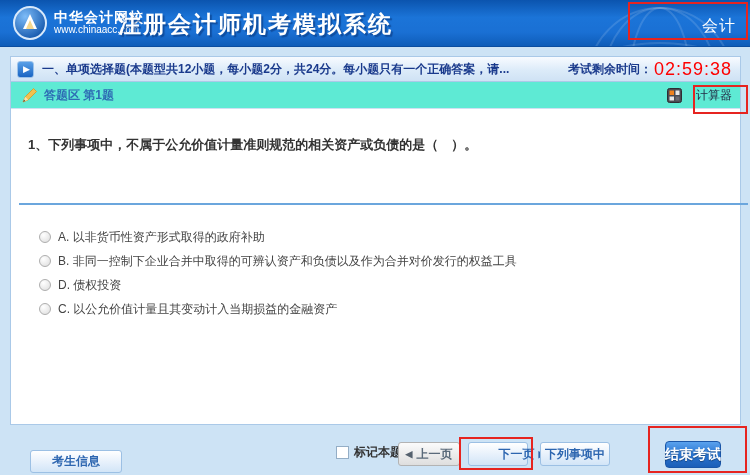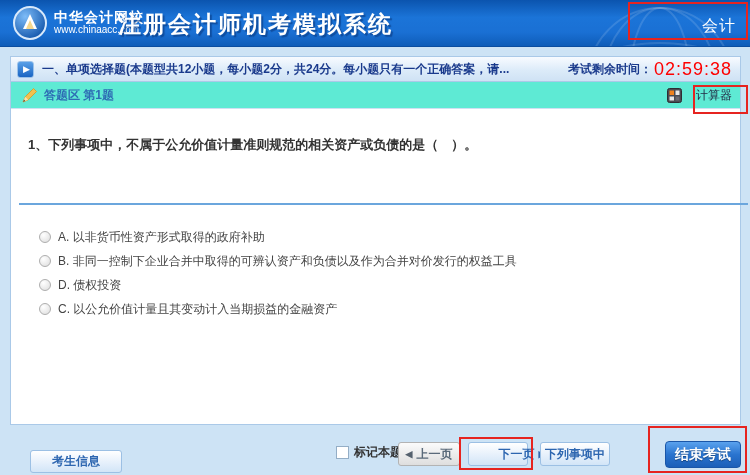--- a/index.html
+++ b/index.html
@@ -112,21 +112,21 @@
   }
   .btn-gray {
     background:linear-gradient(180deg,#fbfbfb,#dedede);
     border:1px solid #b3b3b3; color:#5a6a7a; font-weight:bold;
   }
   .btn-candidate { left:30px;  top:25px; width:92px; height:23px; }
   .btn-prev      { left:398px; top:17px; width:62px; height:24px; gap:4px; }
   .btn-next      { left:468px; top:17px; width:60px; height:24px; gap:4px;padding-left:48px; }
   .btn-list      { left:540px; top:17px; width:70px; height:24px; }
   .btn-end {
-    left:665px; top:16px; width:76px; height:27px;
+    left:665px; top:16px; width:56px; height:27px;
     background:linear-gradient(180deg,#5aa2ee,#2a74cf 50%,#1c5fb8);
     border:1px solid #1a56a8; border-radius:4px;
     color:#fff; font-size:14px; font-weight:bold;
     text-shadow:0 1px 1px rgba(0,0,0,.35);
   }
   .arrow-glyph { font-size:9px; line-height:1; }
   .btn-prev .arrow-glyph { color:#55616e; }
   .btn-next .arrow-glyph { color:#2d66b0; }
 
   .mark-wrap { position:absolute; left:336px; top:19px; display:flex; align-items:center; }

